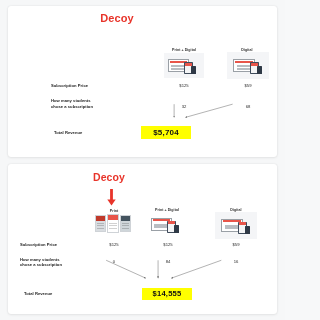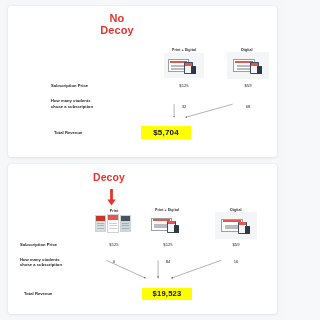--- a/index.html
+++ b/index.html
@@ -202,21 +202,20 @@
 </style>
 </head>
 <body>
 
 <div class="page">
 
   <div class="card">
     <div class="slide">
 
       <div class="headline top" style="color: rgb(232, 52, 42);">
-        <div>No</div>
         <div>Decoy</div>
       </div>
 
       <div class="col-label" style="left:150px; top:42px; width:52px;">Print + Digital</div>
       <div class="thumb shaded" style="left:156px; top:47px; width:40px; height:25px;">
         <div class="dev laptop" style="left:4px; top:6px; width:21px; height:13px;">
           <div class="screen">
             <div class="ln" style="top:45%"></div>
               <div class="ln" style="top:58%"></div>
             <div class="ln" style="top:71%"></div>
@@ -360,18 +359,18 @@
         <defs>
           <marker id="ah2" markerWidth="5" markerHeight="5" refX="3.6" refY="1.8" orient="auto">
             <path d="M0,0 L4,1.8 L0,3.6 z" fill="#6b6b6b"></path>
           </marker>
         </defs>
         <line x1="104" y1="102" x2="146" y2="121" stroke="#6b6b6b" stroke-width="0.55" marker-end="url(#ah2)"></line>
         <line x1="159" y1="102" x2="159" y2="121" stroke="#6b6b6b" stroke-width="0.55" marker-end="url(#ah2)"></line>
         <line x1="226" y1="102" x2="173" y2="121" stroke="#6b6b6b" stroke-width="0.55" marker-end="url(#ah2)"></line>
       </svg>
 
-      <div class="revenue bottom" style="background: rgb(255, 255, 0);">$19,523</div>
+      <div class="revenue bottom" style="background: rgb(255, 255, 0);">$14,555</div>
 
     </div>
   </div>
 
 </div>
 
 </body></html>

